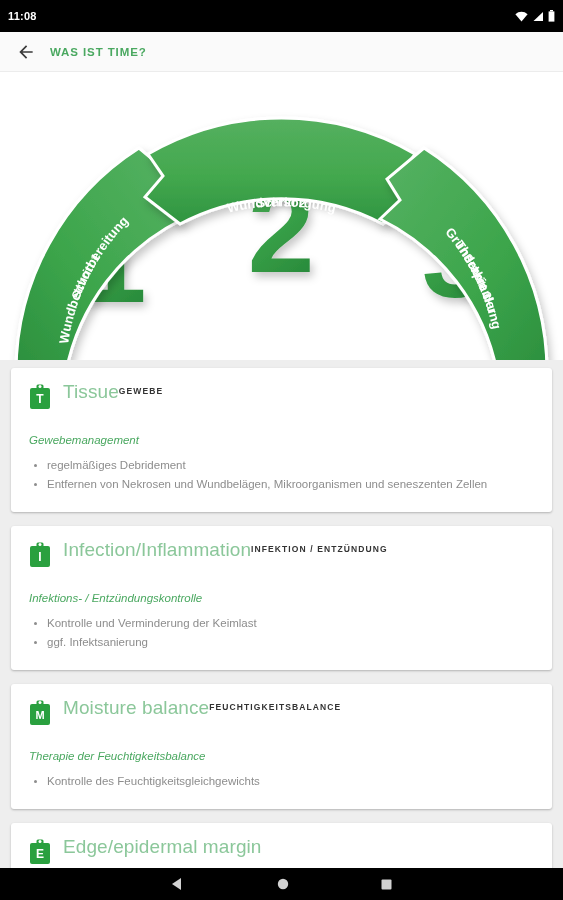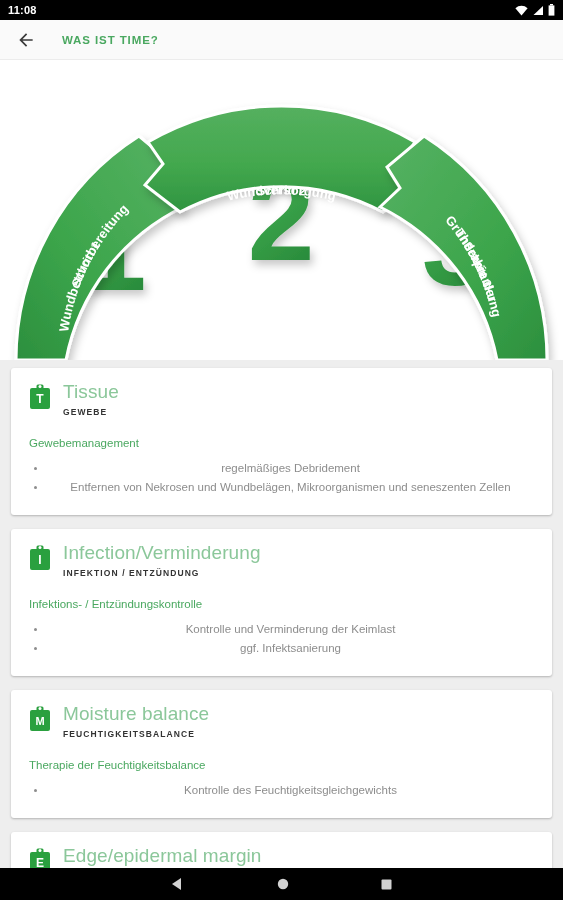--- a/index.html
+++ b/index.html
@@ -10,21 +10,21 @@
   body {
     width: 563px;
     height: 900px;
     overflow: hidden;
     font-family: "Liberation Sans", sans-serif;
     position: relative;
   }
 
   
   .status-bar {
-    height: 20px;
+    height: 32px;
     background: #000000;
     display: flex;
     align-items: center;
     justify-content: space-between;
     padding: 0 8px;
     box-sizing: border-box;
   }
   .status-clock {
     color: #ffffff;
     font-size: 11px;
@@ -50,21 +50,21 @@
   .back-btn {
     width: 24px;
     height: 24px;
     display: flex;
     align-items: center;
     justify-content: center;
     cursor: pointer;
     flex: 0 0 auto;
   }
   .toolbar-title {
-    margin-left: 24px;
+    margin-left: 12px;
     color: #4aa860;
     font-size: 11.5px;
     font-weight: bold;
     letter-spacing: 0.9px;
   }
 
   
   .hero {
     background: #ffffff;
     height: 300px;
@@ -107,45 +107,45 @@
     border-radius: 3px;
     box-shadow: 0 1px 2px rgba(0,0,0,0.16), 0 1px 3px rgba(0,0,0,0.10);
     padding: 14px 18px 18px 18px;
   }
   .card-head {
     display: flex;
     align-items: flex-start;
     gap: 12px;
   }
   .clip-icon { flex: 0 0 auto; margin-top: 2px; }
-  .card-titles { display: flex; flex-direction: column; }
+  .card-titles { display: flex; flex-direction: row; }
   .card-title {
     color: #8bc79a;
     font-size: 19px;
     font-weight: normal;
     line-height: 1.1;
     letter-spacing: 0.1px;
   }
   .card-sub {
     color: #333333;
     font-size: 8.5px;
     font-weight: bold;
     letter-spacing: 1.1px;
     margin-top: 4px;
   }
   .card-section {
     color: #4aa860;
     font-size: 11.5px;
     margin-top: 20px;
+    font-style: italic;
   }
   .bullets {
     margin: 10px 0 0 0;
     padding: 0;
     list-style: none;
-    text-align: center;
   }
   .bullets li {
     position: relative;
     padding-left: 18px;
     color: #8d8d8d;
     font-size: 11.5px;
     line-height: 1.65;
   }
   .bullets li::before {
     content: "";
@@ -325,21 +325,21 @@
     <div class="card-head">
       <span class="clip-icon">
         <svg width="22" height="26" viewBox="0 0 22 26">
           <rect x="1" y="4" width="20" height="21" rx="2" fill="#2aa03f"></rect>
           <rect x="7.5" y="0.5" width="7" height="5" rx="1.5" fill="#2aa03f"></rect>
           <rect x="9.5" y="1" width="3" height="3" rx="1.5" fill="#ffffff"></rect>
           <text x="11" y="19" font-family="Liberation Sans, sans-serif" font-size="12" font-weight="bold" fill="#ffffff" text-anchor="middle">I</text>
         </svg>
       </span>
       <span class="card-titles">
-        <span class="card-title">Infection/Verminderung</span>
+        <span class="card-title">Infection/Inflammation</span>
         <span class="card-sub">INFEKTION / ENTZÜNDUNG</span>
       </span>
     </div>
     <div class="card-section">Infektions- / Entzündungskontrolle</div>
     <ul class="bullets">
       <li>Kontrolle und Verminderung der Keimlast</li>
       <li>ggf. Infektsanierung</li>
     </ul>
   </div>
 

